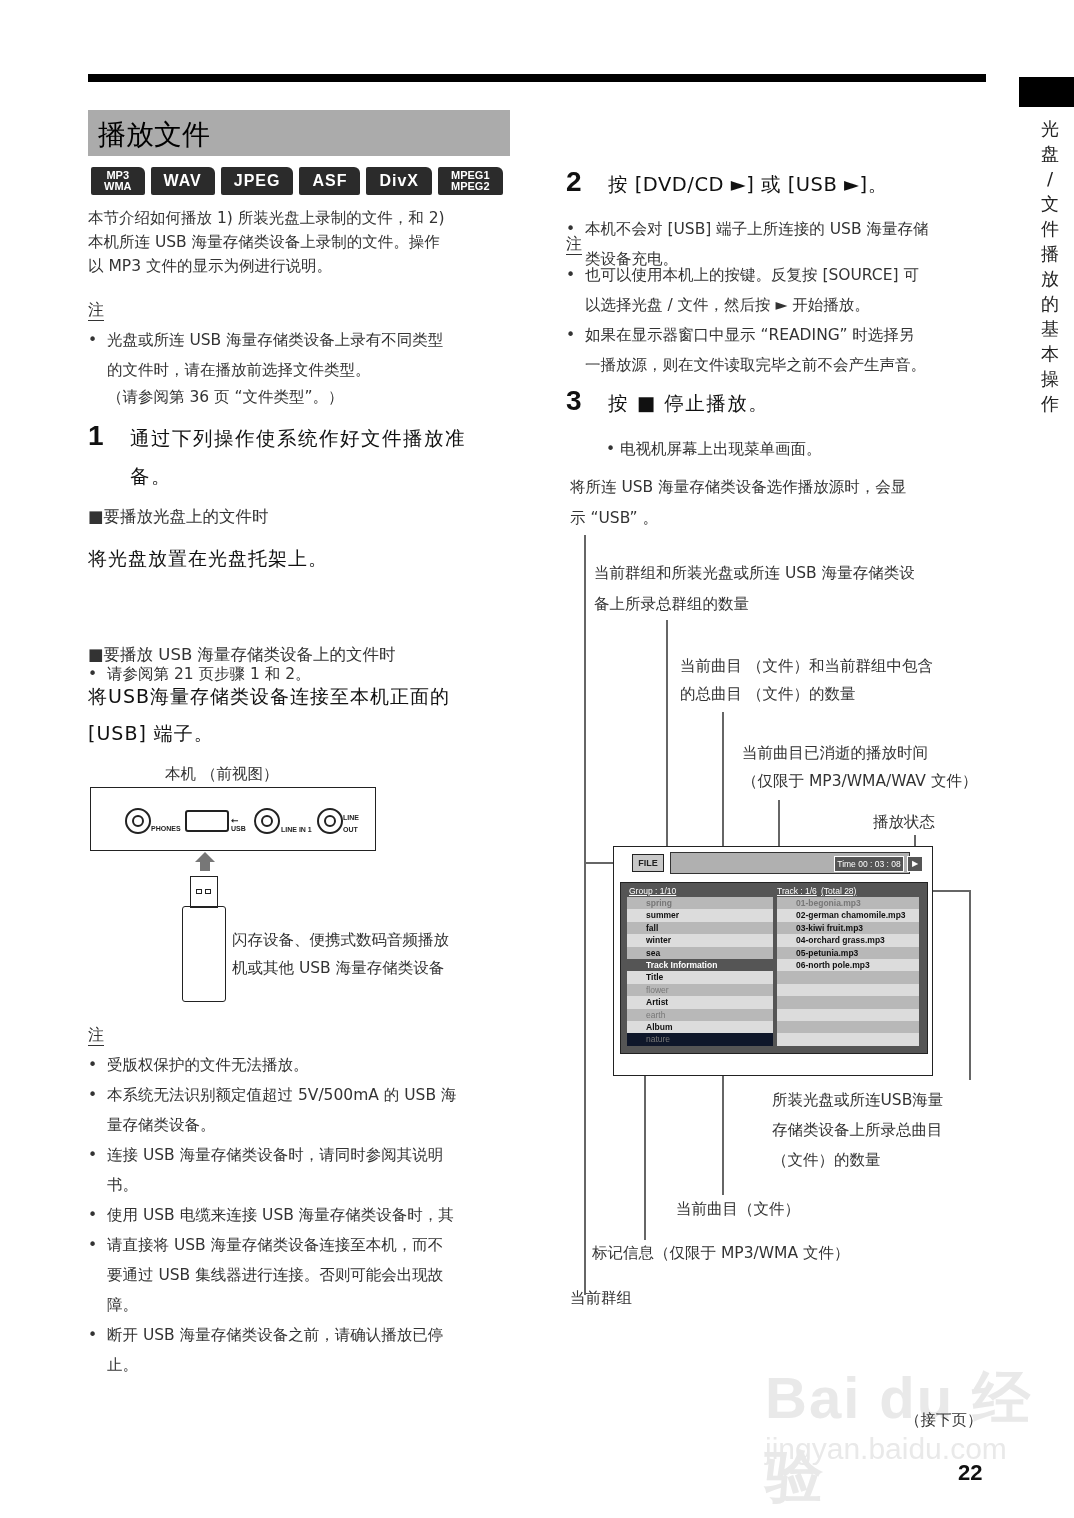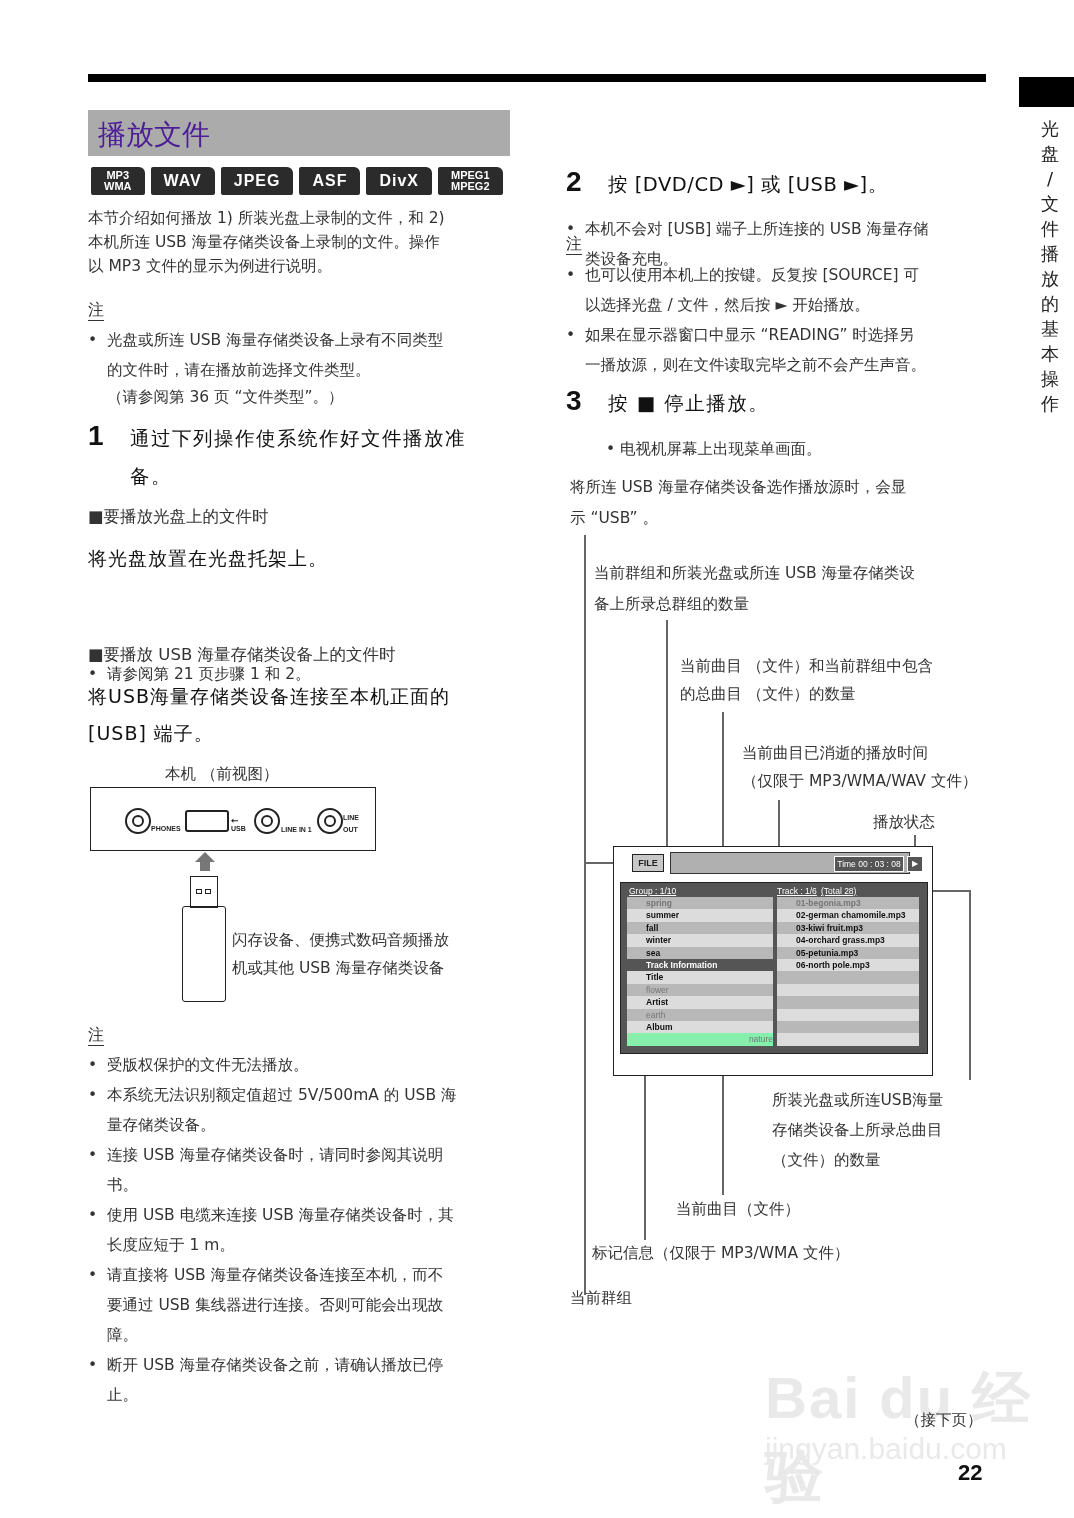--- a/index.html
+++ b/index.html
@@ -3,21 +3,21 @@
 <meta charset="utf-8">
 <style>
   html, body { margin:0; padding:0; background:#fff; }
   body { width:1074px; height:1518px; position:relative; overflow:hidden;
          font-family:"DejaVu Sans","Liberation Sans",sans-serif; color:#222; }
   .abs { position:absolute; }
   .topbar { left:88px; top:74px; width:898px; height:8px; background:#000; }
   .sidetab { left:1019px; top:77px; width:55px; height:30px; background:#000; }
   .sidetext { left:1038px; top:116px; width:24px; font-size:18px; line-height:25px; text-align:center; color:#222; }
   .title-bar { left:88px; top:110px; width:422px; height:46px; background:#ababab; }
-  .title-bar span { position:absolute; left:10px; top:6px; font-size:28px; color:#4c1d95; }
+  .title-bar span { position:absolute; left:10px; top:6px; font-size:28px; color:#000000; }
   .badges { left:91px; top:167px; display:flex; gap:6px; }
   .badge { background:#2b2b2b; color:#fff; font-family:"Liberation Sans",sans-serif; font-weight:bold;
            height:28px; display:flex; align-items:center; justify-content:center; padding:0 13px;
            border-radius:2px 6px 2px 2px; font-size:16px; letter-spacing:1px; }
   .badge.two { flex-direction:column; font-size:11px; line-height:11px; letter-spacing:0; }
   .p { font-size:15.5px; line-height:24px; color:#333; }
   .note-h { font-size:16px; color:#333; border-bottom:1px solid #333; padding-bottom:1px; }
   .bullet { position:relative; padding-left:19px; font-size:15.5px; line-height:30px; color:#333; }
   .bullet::before { content:"•"; position:absolute; left:0; top:0; }
   .step-num { font-family:"Liberation Sans",sans-serif; font-weight:bold; font-size:28px; color:#111; }
@@ -153,21 +153,20 @@
     <div class="bullet">
       <div>本系统无法识别额定值超过 5V/500mA 的 USB 海</div>
       <div>量存储类设备。</div>
     </div>
     <div class="bullet">
       <div>连接 USB 海量存储类设备时，请同时参阅其说明</div>
       <div>书。</div>
     </div>
     <div class="bullet">
       <div>使用 USB 电缆来连接 USB 海量存储类设备时，其</div>
-      <div>长度应短于 1 m。</div>
     </div>
     <div class="bullet">
       <div>请直接将 USB 海量存储类设备连接至本机，而不</div>
       <div>要通过 USB 集线器进行连接。否则可能会出现故</div>
       <div>障。</div>
     </div>
     <div class="bullet">
       <div>断开 USB 海量存储类设备之前，请确认播放已停</div>
       <div>止。</div>
     </div>
@@ -248,21 +247,21 @@
       <div class="row">summer</div>
       <div class="row">fall</div>
       <div class="row">winter</div>
       <div class="row">sea</div>
       <div class="row" style="background: rgb(85, 85, 85); color: rgb(255, 255, 255);">Track Information</div>
       <div class="row" style="background: rgb(220, 220, 220);">Title</div>
       <div class="row" style="background: rgb(184, 184, 184); color: rgb(119, 119, 119); font-weight: normal;">flower</div>
       <div class="row" style="background: rgb(220, 220, 220);">Artist</div>
       <div class="row" style="background: rgb(184, 184, 184); color: rgb(119, 119, 119); font-weight: normal;">earth</div>
       <div class="row" style="background: rgb(220, 220, 220);">Album</div>
-      <div class="row" style="background: #86efac; color: rgb(119, 119, 119); font-weight: normal; text-align: right;">nature</div>
+      <div class="row" style="background: #0f172a; color: rgb(119, 119, 119); font-weight: normal;">nature</div>
     </div>
   <div class="col" style="left:156px;width:142px;" id="tracklist">
       <div class="row" style="color: rgb(119, 119, 119);">01-begonia.mp3</div>
       <div class="row">02-german chamomile.mp3</div>
       <div class="row">03-kiwi fruit.mp3</div>
       <div class="row">04-orchard grass.mp3</div>
       <div class="row">05-petunia.mp3</div>
       <div class="row">06-north pole.mp3</div>
       <div class="row"></div>
       <div class="row"></div>

